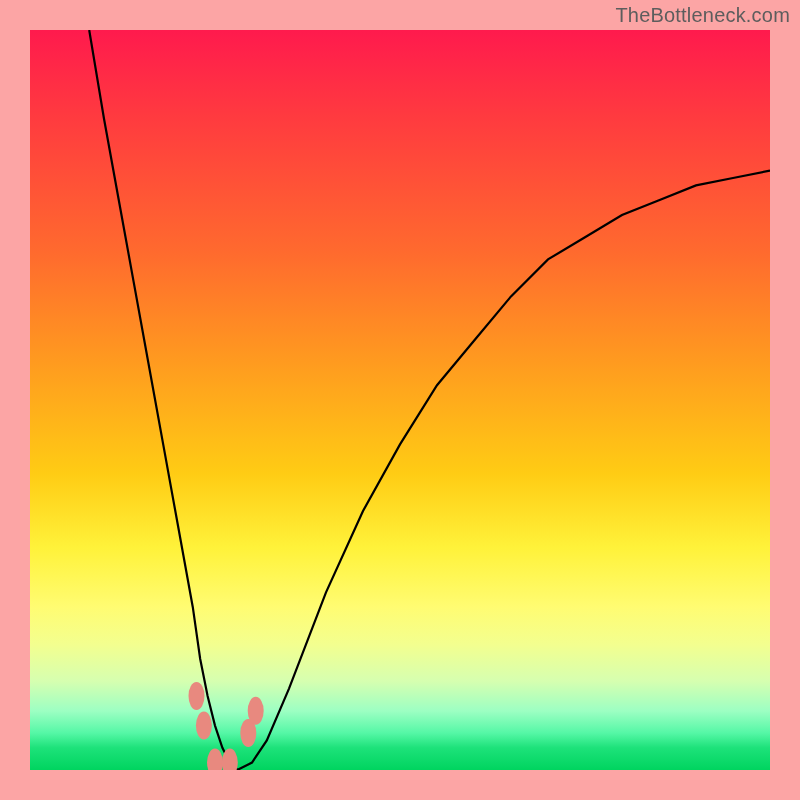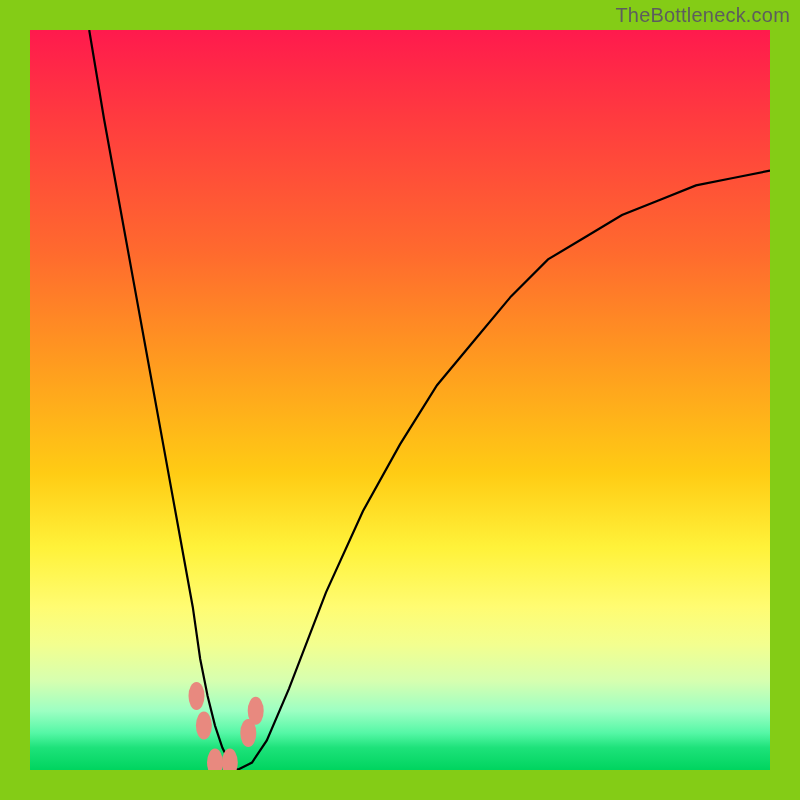--- a/index.html
+++ b/index.html
@@ -10,21 +10,21 @@
     overflow: hidden;
     background: #000;
     font-family: Arial, Helvetica, sans-serif;
   }
   .frame {
     position: absolute;
     top: 0;
     left: 0;
     width: 800px;
     height: 800px;
-    background: #84cc16;
+    background: #fca5a5;
   }
   .plot {
     position: absolute;
     top: 30px;
     left: 30px;
     width: 740px;
     height: 740px;
     
     background: linear-gradient(
       to bottom,

